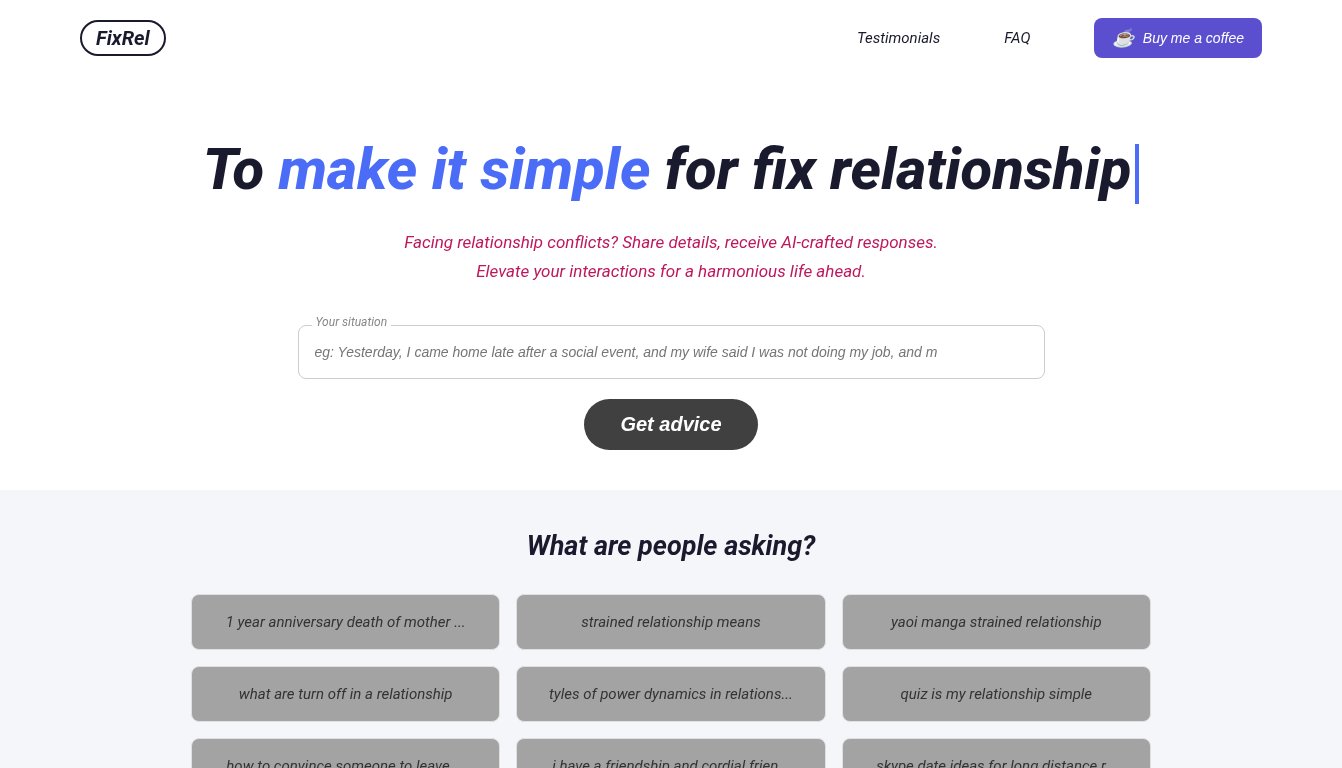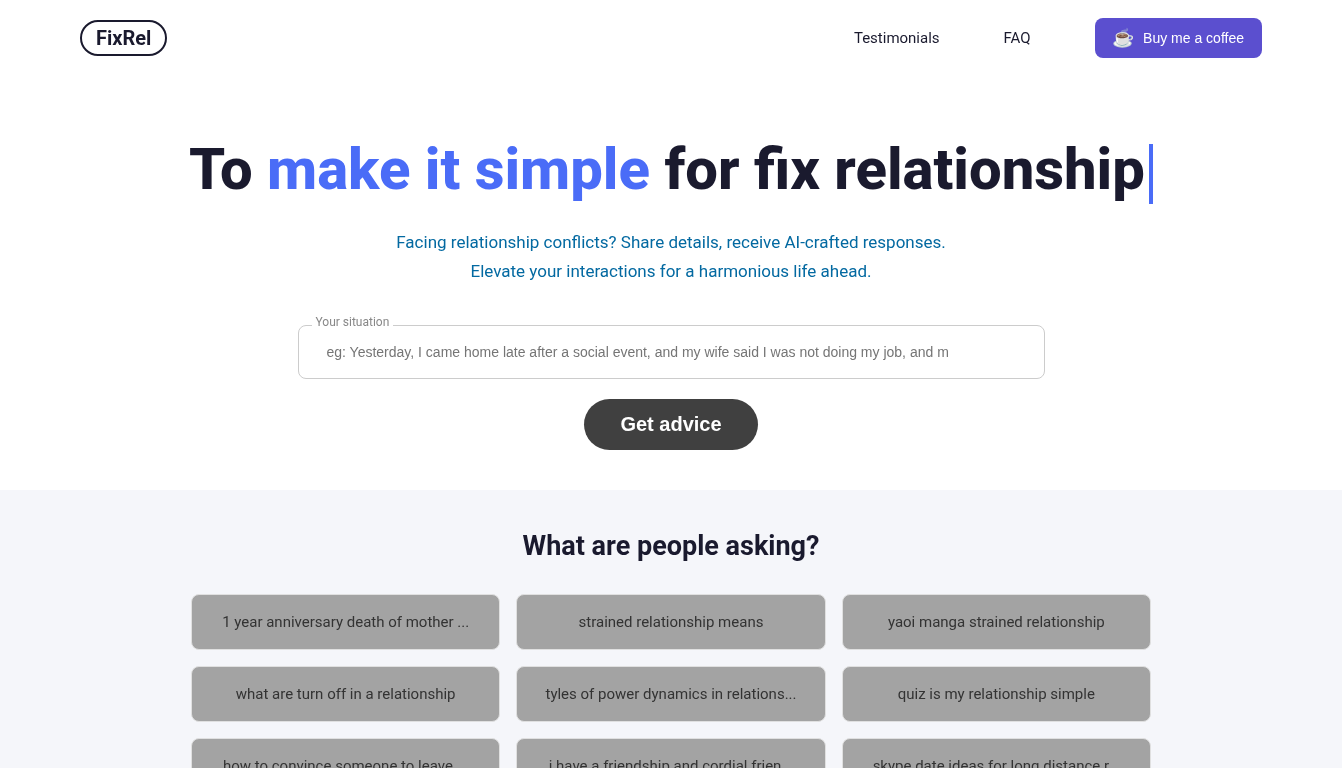--- a/index.html
+++ b/index.html
@@ -1,18 +1,19 @@
 <!DOCTYPE html>
 <html><head>
   <meta charset="utf-8">
   <style>
     * {
       margin: 0;
       padding: 0;
       box-sizing: border-box;
+      font-style: italic;
     }
 
     body {
       font-family: -apple-system, BlinkMacSystemFont, 'Segoe UI', Roboto, sans-serif;
       background: #ffffff;
       color: #1a1a2e;
       min-height: 768px;
       width: 1342px;
     }
 
@@ -102,21 +103,21 @@
       vertical-align: middle;
       animation: blink 1s step-end infinite;
     }
 
     @keyframes blink {
       50% { opacity: 0; }
     }
 
     .hero-subtitle {
       font-size: 17px;
-      color: #0369a1;
+      color: #be185d;
       line-height: 1.7;
       max-width: 640px;
     }
 
     
     .input-section {
       display: flex;
       flex-direction: column;
       align-items: center;
       gap: 20px;
@@ -134,21 +135,21 @@
       top: -10px;
       left: 14px;
       background: #fff;
       padding: 0 4px;
       font-size: 12px;
       color: #888;
     }
 
     .situation-input {
       width: 100%;
-      padding: 18px 28px;
+      padding: 18px 16px;
       font-size: 14px;
       color: #aaa;
       border: 1.5px solid #ccc;
       border-radius: 8px;
       outline: none;
       background: #fff;
     }
 
     .get-advice-btn {
       background: #404040;

